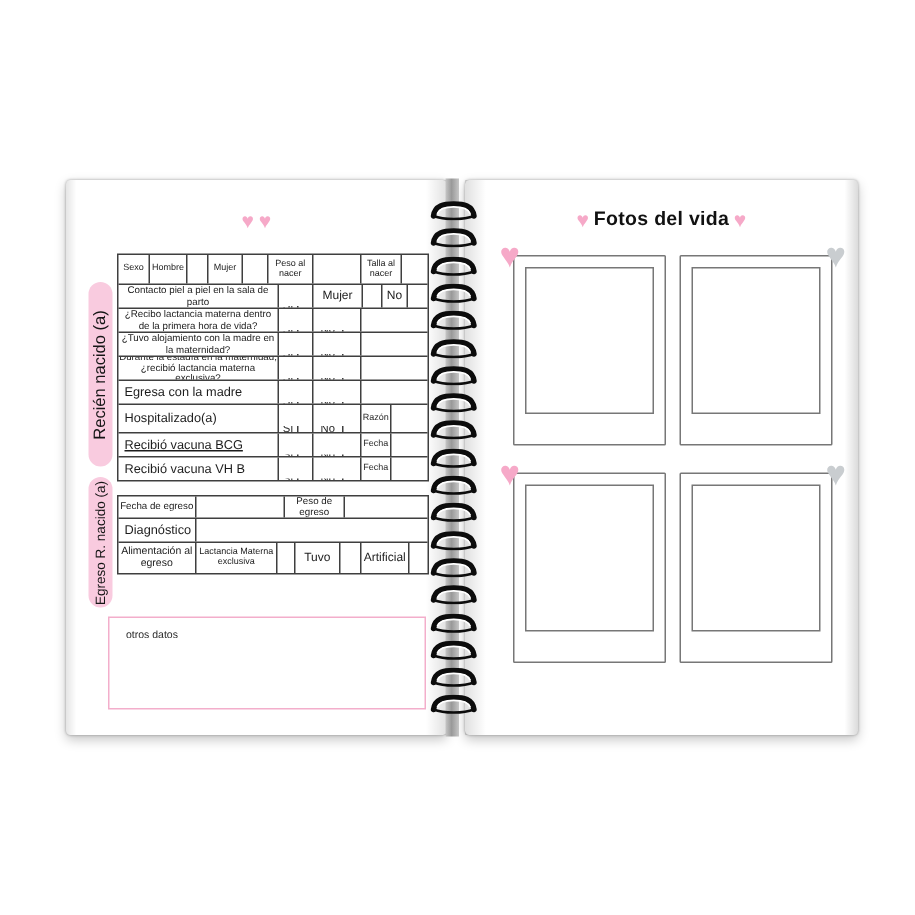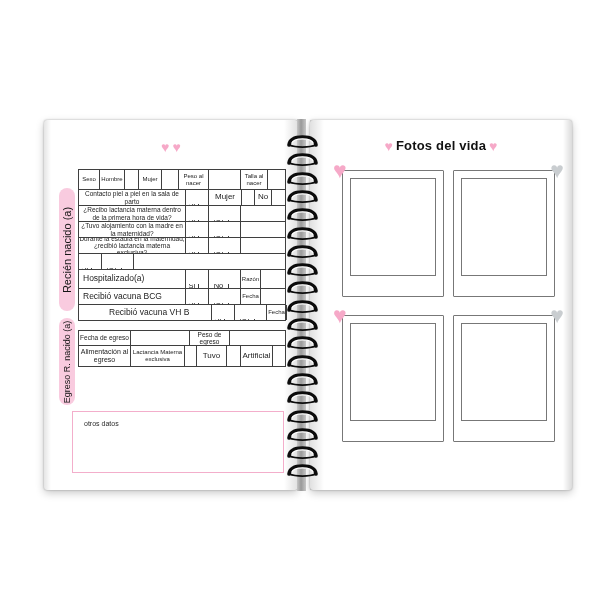--- a/index.html
+++ b/index.html
@@ -144,69 +144,74 @@
     <div class="tr" style="height:15px;">
       <div class="td f65" style="width:107px;">Durante la estadía en la maternidad, ¿recibió lactancia materna exclusiva?</div>
       <div class="td yn" style="width:13px;">Sí</div>
       <div class="td" style="width:10px;"></div>
       <div class="td yn" style="width:20px;">No</div>
       <div class="td" style="width:12px;"></div>
       <div class="td fill"></div>
     </div>
 
     <div class="tr" style="height:15px;">
+      <div class="td big" style="width:107px;">Egresa con la madre</div>
       <div class="td yn" style="width:13px;">Sí</div>
       <div class="td" style="width:10px;"></div>
       <div class="td yn" style="width:20px;">No</div>
       <div class="td" style="width:12px;"></div>
       <div class="td fill"></div>
     </div>
 
     <div class="tr" style="height:18px;">
       <div class="td big" style="width:107px;">Hospitalizado(a)</div>
       <div class="td yn" style="width:13px;">Sí</div>
       <div class="td" style="width:10px;"></div>
       <div class="td yn" style="width:20px;">No</div>
       <div class="td" style="width:12px;"></div>
       <div class="td tiny" style="width:20px;">Razón</div>
       <div class="td fill"></div>
     </div>
 
     <div class="tr" style="height:15px;">
-      <div class="td big" style="width:107px;">Recibió vacuna BCG</div>
+      <div class="td big" style="width:107px;text-decoration:underline;">Recibió vacuna BCG</div>
       <div class="td yn" style="width:13px;">Sí</div>
       <div class="td" style="width:10px;"></div>
       <div class="td yn" style="width:20px;">No</div>
       <div class="td" style="width:12px;"></div>
       <div class="td tiny" style="width:20px;">Fecha</div>
       <div class="td fill"></div>
     </div>
 
     <div class="tr" style="height:15px;">
-      <div class="td big" style="width:107px;margin-left:26px;">Recibió vacuna VH B</div>
+      <div class="td big" style="width:107px;">Recibió vacuna VH B</div>
       <div class="td yn" style="width:13px;">Sí</div>
       <div class="td" style="width:10px;"></div>
       <div class="td yn" style="width:20px;">No</div>
       <div class="td" style="width:12px;"></div>
       <div class="td tiny" style="width:20px;">Fecha</div>
       <div class="td fill"></div>
     </div>
   </div>
 
   <div class="vlabel vl2" style="left:15px;top:198px;height:87px;">
     <span>Egreso R. nacido (a)</span>
   </div>
 
   <div class="t" style="left:34px;top:210px;width:206px;">
     <div class="tr" style="height:14px;">
       <div class="td f65" style="width:52px;">Fecha de egreso</div>
       <div class="td" style="width:59px;"></div>
       <div class="td f65" style="width:40px;">Peso de egreso</div>
       <div class="td fill"></div>
     </div>
+    <div class="tr" style="height:15px;">
+      <div class="td big" style="width:52px;">Diagnóstico</div>
+      <div class="td fill"></div>
+    </div>
     <div class="tr" style="height:20px;">
       <div class="td f7" style="width:52px;">Alimentación al egreso</div>
       <div class="td f6" style="width:54px;">Lactancia Materna exclusiva</div>
       <div class="td" style="width:12px;"></div>
       <div class="td f8" style="width:30px;">Tuvo</div>
       <div class="td" style="width:14px;"></div>
       <div class="td f8" style="width:32px;">Artificial</div>
       <div class="td fill"></div>
     </div>
   </div>

